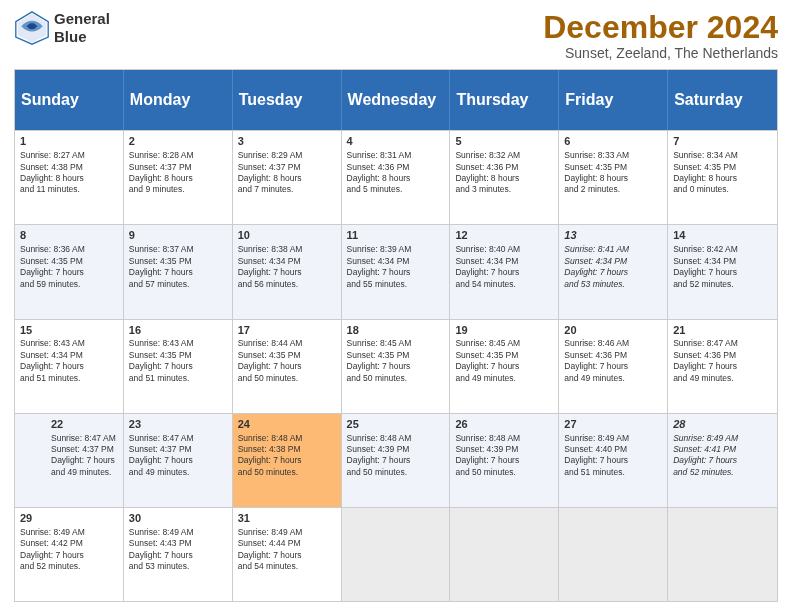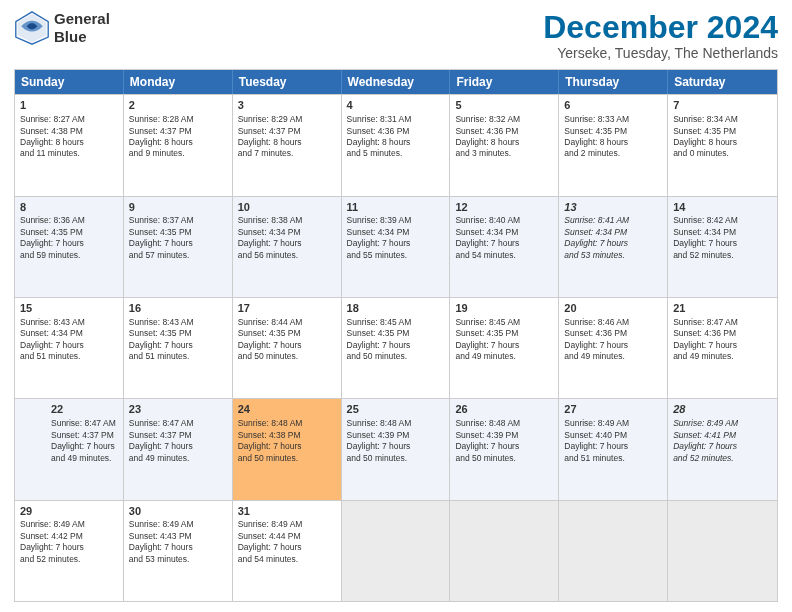--- a/index.html
+++ b/index.html
@@ -37,43 +37,43 @@
     .logo-icon {
       width: 36px;
       height: 36px;
     }
     .title-block {
       text-align: right;
     }
     .main-title {
       font-size: 32px;
       font-weight: bold;
-      color: #0369a1;
+      color: #a16207;
       line-height: 1.1;
     }
     .subtitle {
       font-size: 14px;
       color: #555;
     }
     .calendar {
       flex: 1;
       display: flex;
       flex-direction: column;
       border: 1px solid #ccc;
     }
     .cal-header {
       display: grid;
       grid-template-columns: repeat(7, 1fr);
       background: #2e6db4;
     }
     .cal-header-cell {
       color: #fff;
-      font-size: 12px;
+      font-size: 16px;
       font-weight: bold;
-      padding: 5px 6px;
+      padding: 21px 6px;
       text-align: left;
       border-right: 1px solid #4a85c5;
     }
     .cal-header-cell:last-child { border-right: none; }
     .cal-body {
       flex: 1;
       display: flex;
       flex-direction: column;
     }
     .cal-row {
@@ -121,32 +121,32 @@
         <path d="M8,18 Q20,6 32,18 Q20,30 8,18Z" fill="#2e6db4" opacity="0.7"></path>
         <path d="M14,18 Q20,11 26,18 Q20,25 14,18Z" fill="#1a4a8a"></path>
       </svg>
       <div class="logo-text">
         <div>General</div>
         <div>Blue</div>
       </div>
     </div>
     <div class="title-block">
       <div class="main-title">December 2024</div>
-      <div class="subtitle">Yerseke, Tuesday, The Netherlands</div>
+      <div class="subtitle">Sunset, Zeeland, The Netherlands</div>
     </div>
   </div>
 
   <div class="calendar">
     <div class="cal-header" id="cal-header">
         <div class="cal-header-cell">Sunday</div>
         <div class="cal-header-cell">Monday</div>
         <div class="cal-header-cell">Tuesday</div>
         <div class="cal-header-cell">Wednesday</div>
+        <div class="cal-header-cell">Thursday</div>
         <div class="cal-header-cell">Friday</div>
-        <div class="cal-header-cell">Thursday</div>
         <div class="cal-header-cell">Saturday</div>
       </div>
     <div class="cal-body" id="cal-body">
         <div class="cal-row">
           <div class="cal-cell">
             <span class="day-num">1</span>
             <div>Sunrise: 8:27 AM</div>
             <div>Sunset: 4:38 PM</div>
             <div>Daylight: 8 hours</div>
             <div>and 11 minutes.</div>

